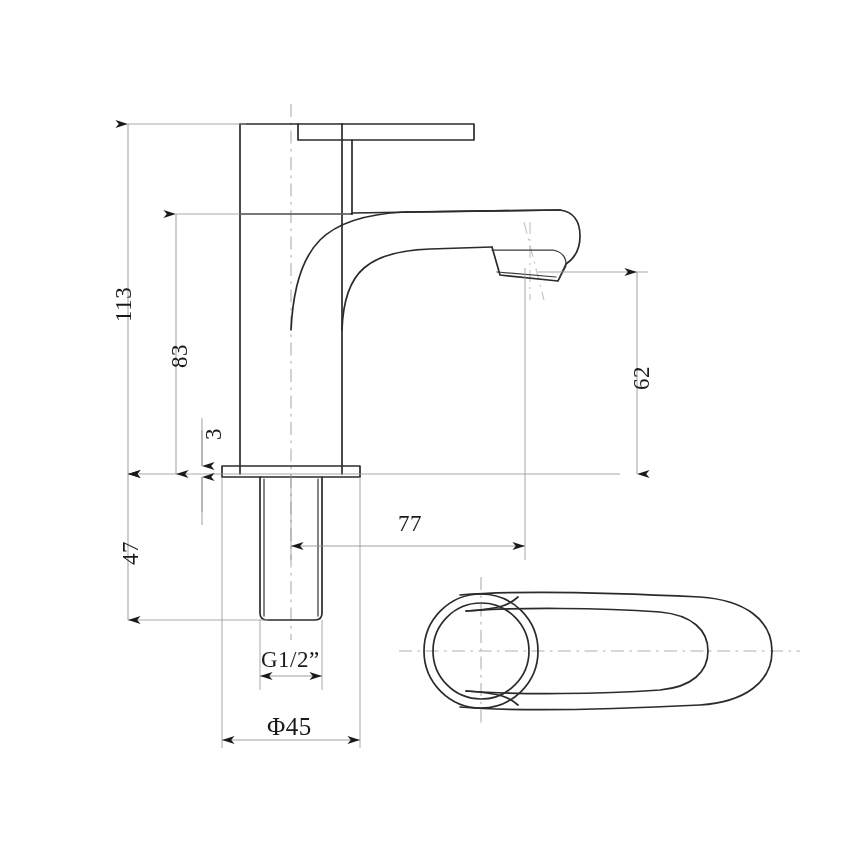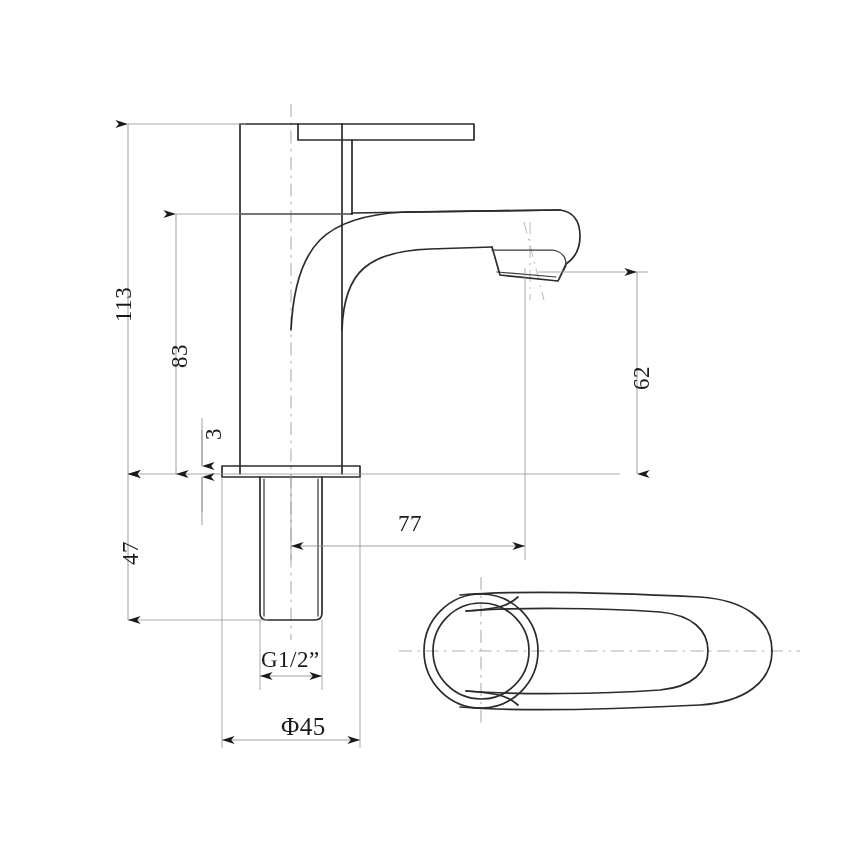--- a/index.html
+++ b/index.html
@@ -216,15 +216,15 @@
   <div class="dim-text rot90" style="left:202px; top:440px;">3</div>
 
   <div class="dim-text rot90" style="left:119px; top:565px;">47</div>
 
   <div class="dim-text rot90" style="left:630px; top:390px;">62</div>
 
   <div class="dim-text" style="left:398px; top:512px;">77</div>
 
   <div class="dim-text" style="left:261px; top:648px;">G1/2”</div>
 
-  <div class="dim-text" style="left:267px; top:714px; font-size:25px;margin-left:14px;">Φ45</div>
+  <div class="dim-text" style="left:267px; top:714px; font-size:25px;">Φ45</div>
 
 </div>
 
 </body></html>

